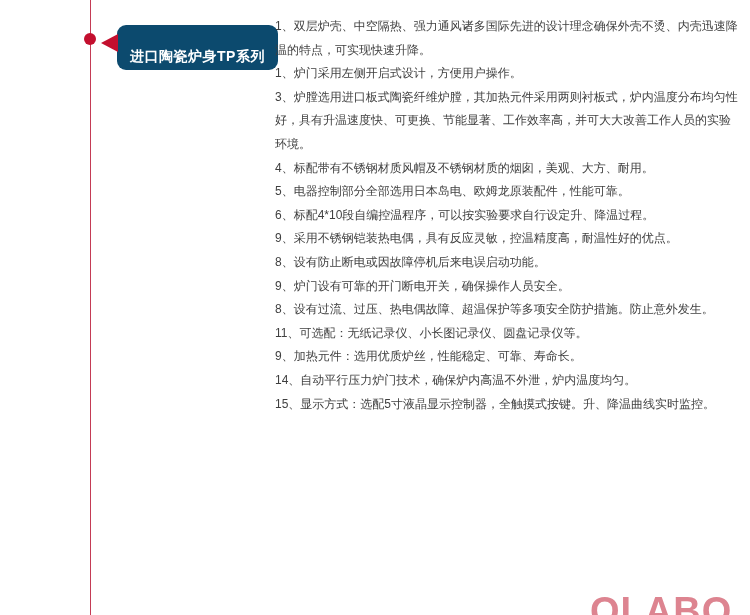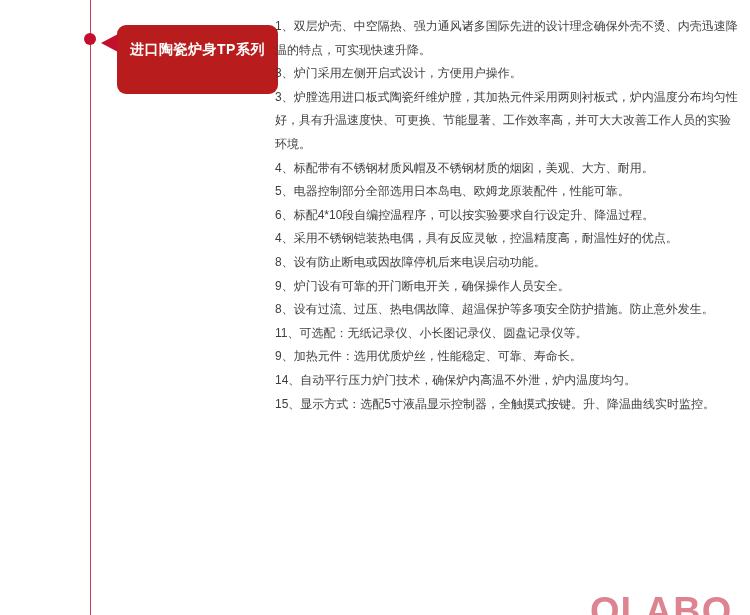--- a/index.html
+++ b/index.html
@@ -34,25 +34,25 @@
     height: 12px;
     border-radius: 50%;
     background: #c30f2e;
   }
   
   .callout {
     position: absolute;
     left: 117px;
     top: 25px;
     height: 37px;
-    background: #b91c1c;
+    background: #0c4a6e;
     border-radius: 9px;
     display: flex;
-    align-items: flex-start;
-    padding: 16px 13px;
+    align-items: flex-end;
+    padding: 4px 13px;
   }
   .callout-arrow {
     position: absolute;
     left: -16px;
     top: 9px;
     width: 0;
     height: 0;
     border-top: 9px solid transparent;
     border-bottom: 9px solid transparent;
     border-right: 17px solid #c30f2e;
@@ -99,26 +99,26 @@
   <div class="timeline-line"></div>
   <div class="timeline-dot"></div>
 
   <div class="callout">
     <span class="callout-arrow"></span>
     <span class="callout-label">进口陶瓷炉身TP系列</span>
   </div>
 
   <div class="features">
     <p>1、双层炉壳、中空隔热、强力通风诸多国际先进的设计理念确保外壳不烫、内壳迅速降温的特点，可实现快速升降。</p>
-    <p>3、炉门采用左侧开启式设计，方便用户操作。</p>
+    <p>1、炉门采用左侧开启式设计，方便用户操作。</p>
     <p>3、炉膛选用进口板式陶瓷纤维炉膛，其加热元件采用两则衬板式，炉内温度分布均匀性好，具有升温速度快、可更换、节能显著、工作效率高，并可大大改善工作人员的实验环境。</p>
     <p>4、标配带有不锈钢材质风帽及不锈钢材质的烟囱，美观、大方、耐用。</p>
     <p>5、电器控制部分全部选用日本岛电、欧姆龙原装配件，性能可靠。</p>
     <p>6、标配4*10段自编控温程序，可以按实验要求自行设定升、降温过程。</p>
-    <p>4、采用不锈钢铠装热电偶，具有反应灵敏，控温精度高，耐温性好的优点。</p>
+    <p>9、采用不锈钢铠装热电偶，具有反应灵敏，控温精度高，耐温性好的优点。</p>
     <p>8、设有防止断电或因故障停机后来电误启动功能。</p>
     <p>9、炉门设有可靠的开门断电开关，确保操作人员安全。</p>
     <p>8、设有过流、过压、热电偶故障、超温保护等多项安全防护措施。防止意外发生。</p>
     <p>11、可选配：无纸记录仪、小长图记录仪、圆盘记录仪等。</p>
     <p>9、加热元件：选用优质炉丝，性能稳定、可靠、寿命长。</p>
     <p>14、自动平行压力炉门技术，确保炉内高温不外泄，炉内温度均匀。</p>
     <p>15、显示方式：选配5寸液晶显示控制器，全触摸式按键。升、降温曲线实时监控。</p>
   </div>
 
   <div class="watermark">OLABO</div>

